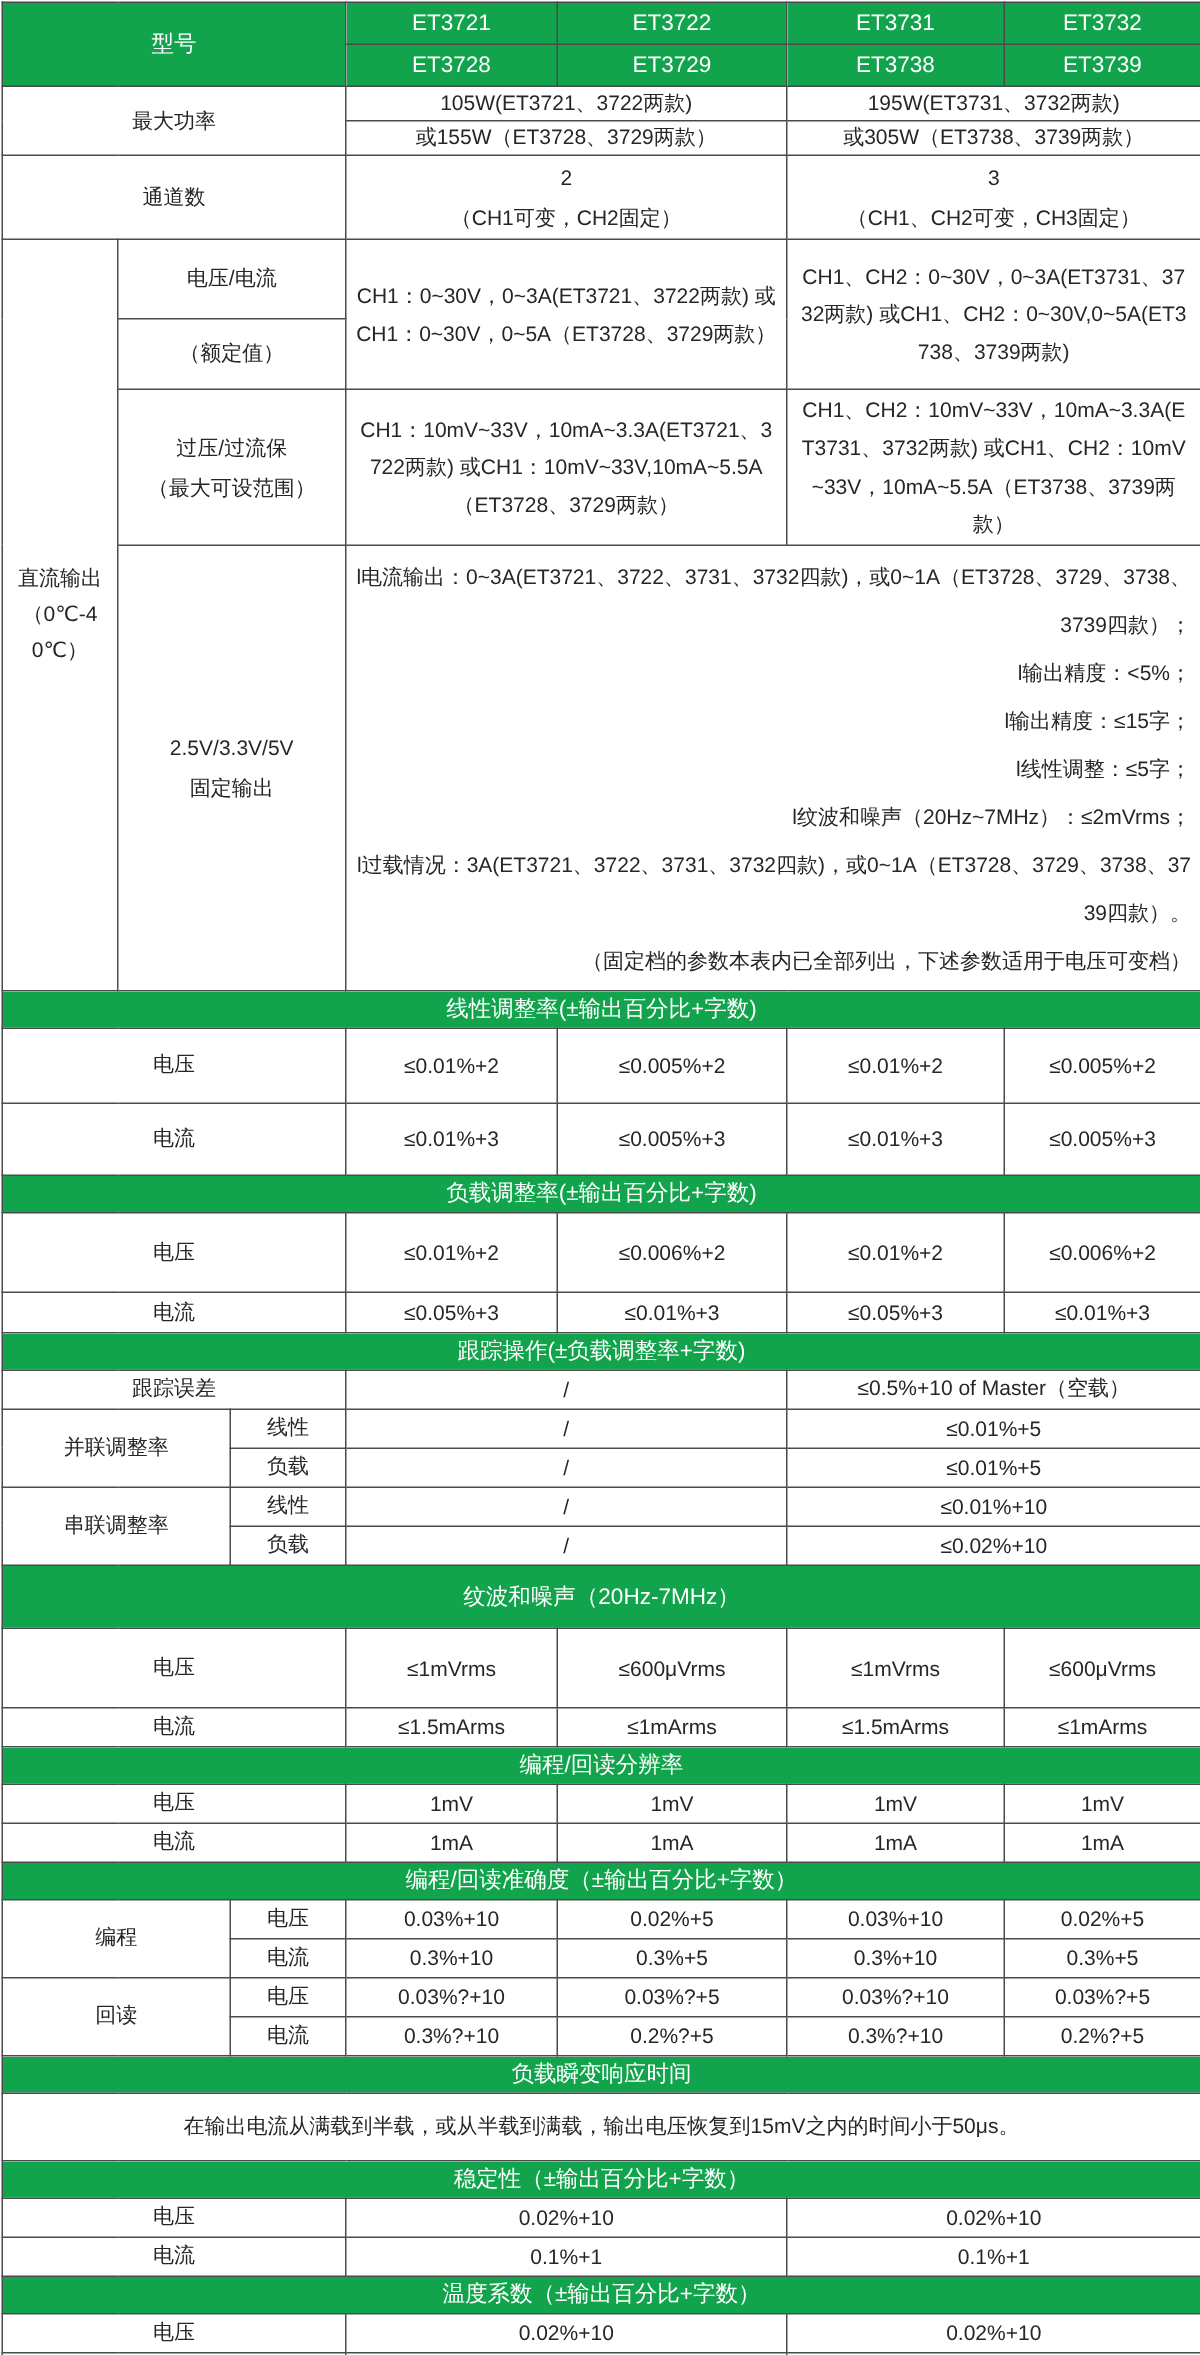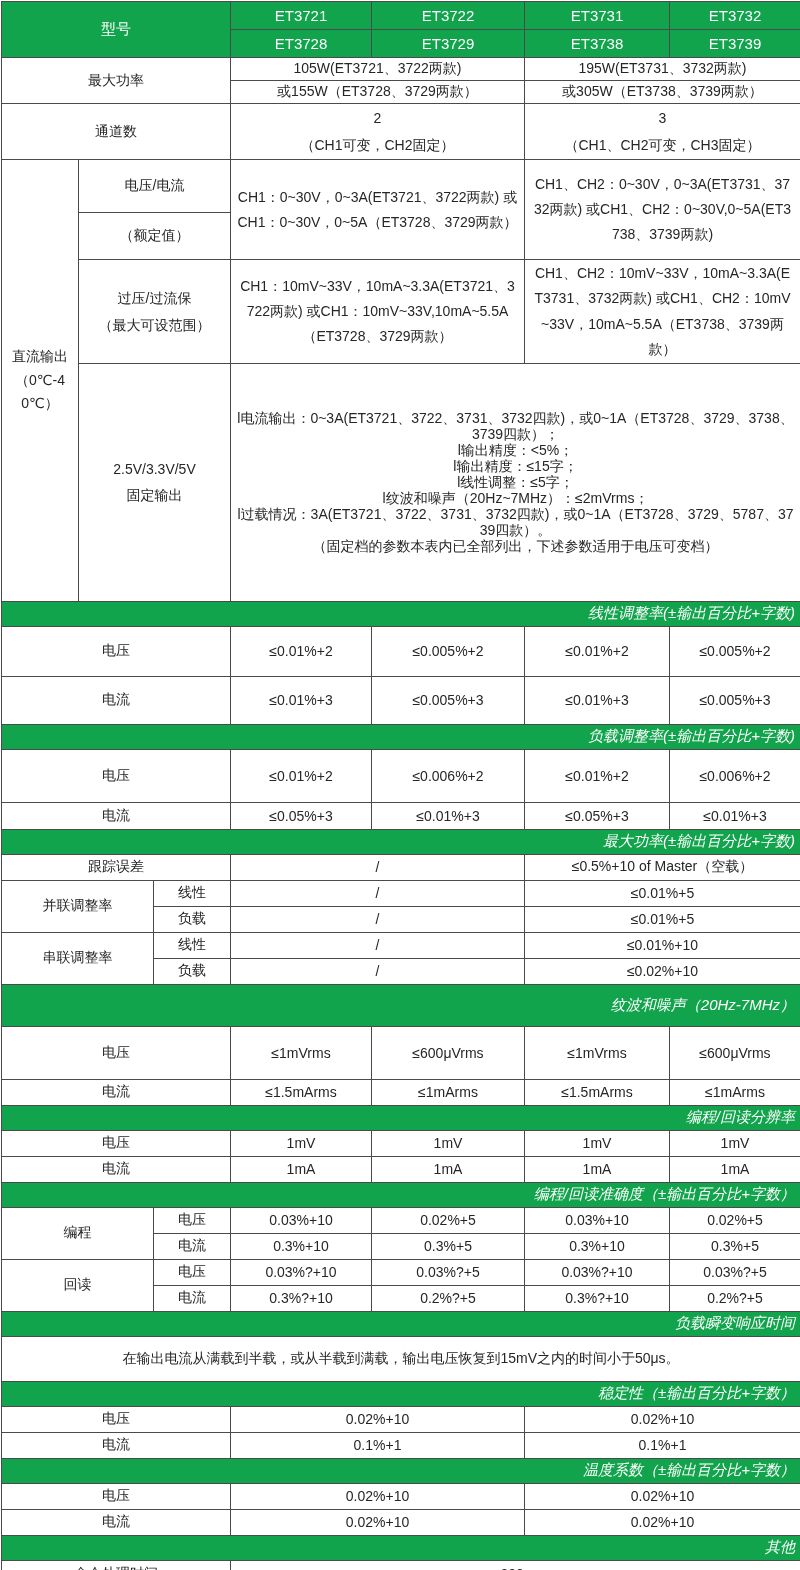--- a/index.html
+++ b/index.html
@@ -2,25 +2,25 @@
 <html><head>
 <meta charset="utf-8">
 <style>
   html,body{margin:0;padding:0;background:#ffffff;}
   body{font-family:"Liberation Sans","DejaVu Sans",sans-serif;color:#262626;}
   .wrap{width:800px;padding:1px;box-sizing:border-box;}
   table.spec{border-collapse:collapse;table-layout:fixed;width:798px;}
   td{border:1px solid #4a4a4a;text-align:center;vertical-align:middle;
      font-size:14px;padding:1px 4px;box-sizing:border-box;overflow:hidden;word-break:break-all;}
   td.g{background:#12a44c;color:#ffffff;font-size:15px;}
-  td.bar{background:#12a44c;color:#ffffff;text-align:right;font-size:15px;padding:2px 5px;font-style:italic;}
+  td.bar{background:#12a44c;color:#ffffff;text-align:center;font-size:15px;padding:2px 5px;}
   td.sp{line-height:1.8;padding:1px 6px;}
   td.two{line-height:1.9;}
   td.fixedcell{text-align:left;vertical-align:middle;padding:4px 6px;}
-  td.fixedcell div{line-height:16px;text-align:center;}
+  td.fixedcell div{line-height:32px;text-align:right;}
   td.note{line-height:1.5;}
 </style>
 </head>
 <body>
 
 <div class="wrap">
 <table class="spec">
 <colgroup>
   <col style="width:77px">
         <col style="width:75px">
@@ -91,21 +91,21 @@
   <td colspan="2" class="two">
     <div>2.5V/3.3V/5V</div>
     <div>固定输出</div>
   </td>
   <td colspan="4" class="fixedcell">
     <div>l电流输出：0~3A(ET3721、3722、3731、3732四款)，或0~1A（ET3728、3729、3738、3739四款）；</div>
     <div>l输出精度：&lt;5%；</div>
     <div>l输出精度：≤15字；</div>
     <div>l线性调整：≤5字；</div>
     <div>l纹波和噪声（20Hz~7MHz）：≤2mVrms；</div>
-    <div>l过载情况：3A(ET3721、3722、3731、3732四款)，或0~1A（ET3728、3729、5787、3739四款）。</div>
+    <div>l过载情况：3A(ET3721、3722、3731、3732四款)，或0~1A（ET3728、3729、3738、3739四款）。</div>
     <div>（固定档的参数本表内已全部列出，下述参数适用于电压可变档）</div>
   </td>
 </tr>
 
 <tr style="height:25px">
   <td colspan="7" class="bar">线性调整率(±输出百分比+字数)</td>
 </tr>
 <tr style="height:50px">
   <td colspan="3">电压</td>
   <td>≤0.01%+2</td>
@@ -133,21 +133,21 @@
 </tr>
 <tr style="height:27px">
   <td colspan="3">电流</td>
   <td>≤0.05%+3</td>
   <td>≤0.01%+3</td>
   <td>≤0.05%+3</td>
   <td>≤0.01%+3</td>
 </tr>
 
 <tr style="height:25px">
-  <td colspan="7" class="bar">最大功率(±输出百分比+字数)</td>
+  <td colspan="7" class="bar">跟踪操作(±负载调整率+字数)</td>
 </tr>
 <tr style="height:26px">
   <td colspan="3">跟踪误差</td>
   <td colspan="2">/</td>
   <td colspan="2">≤0.5%+10 of Master（空载）</td>
 </tr>
 <tr style="height:26px">
   <td colspan="2" rowspan="2">并联调整率</td>
   <td>线性</td>
   <td colspan="2">/</td>

